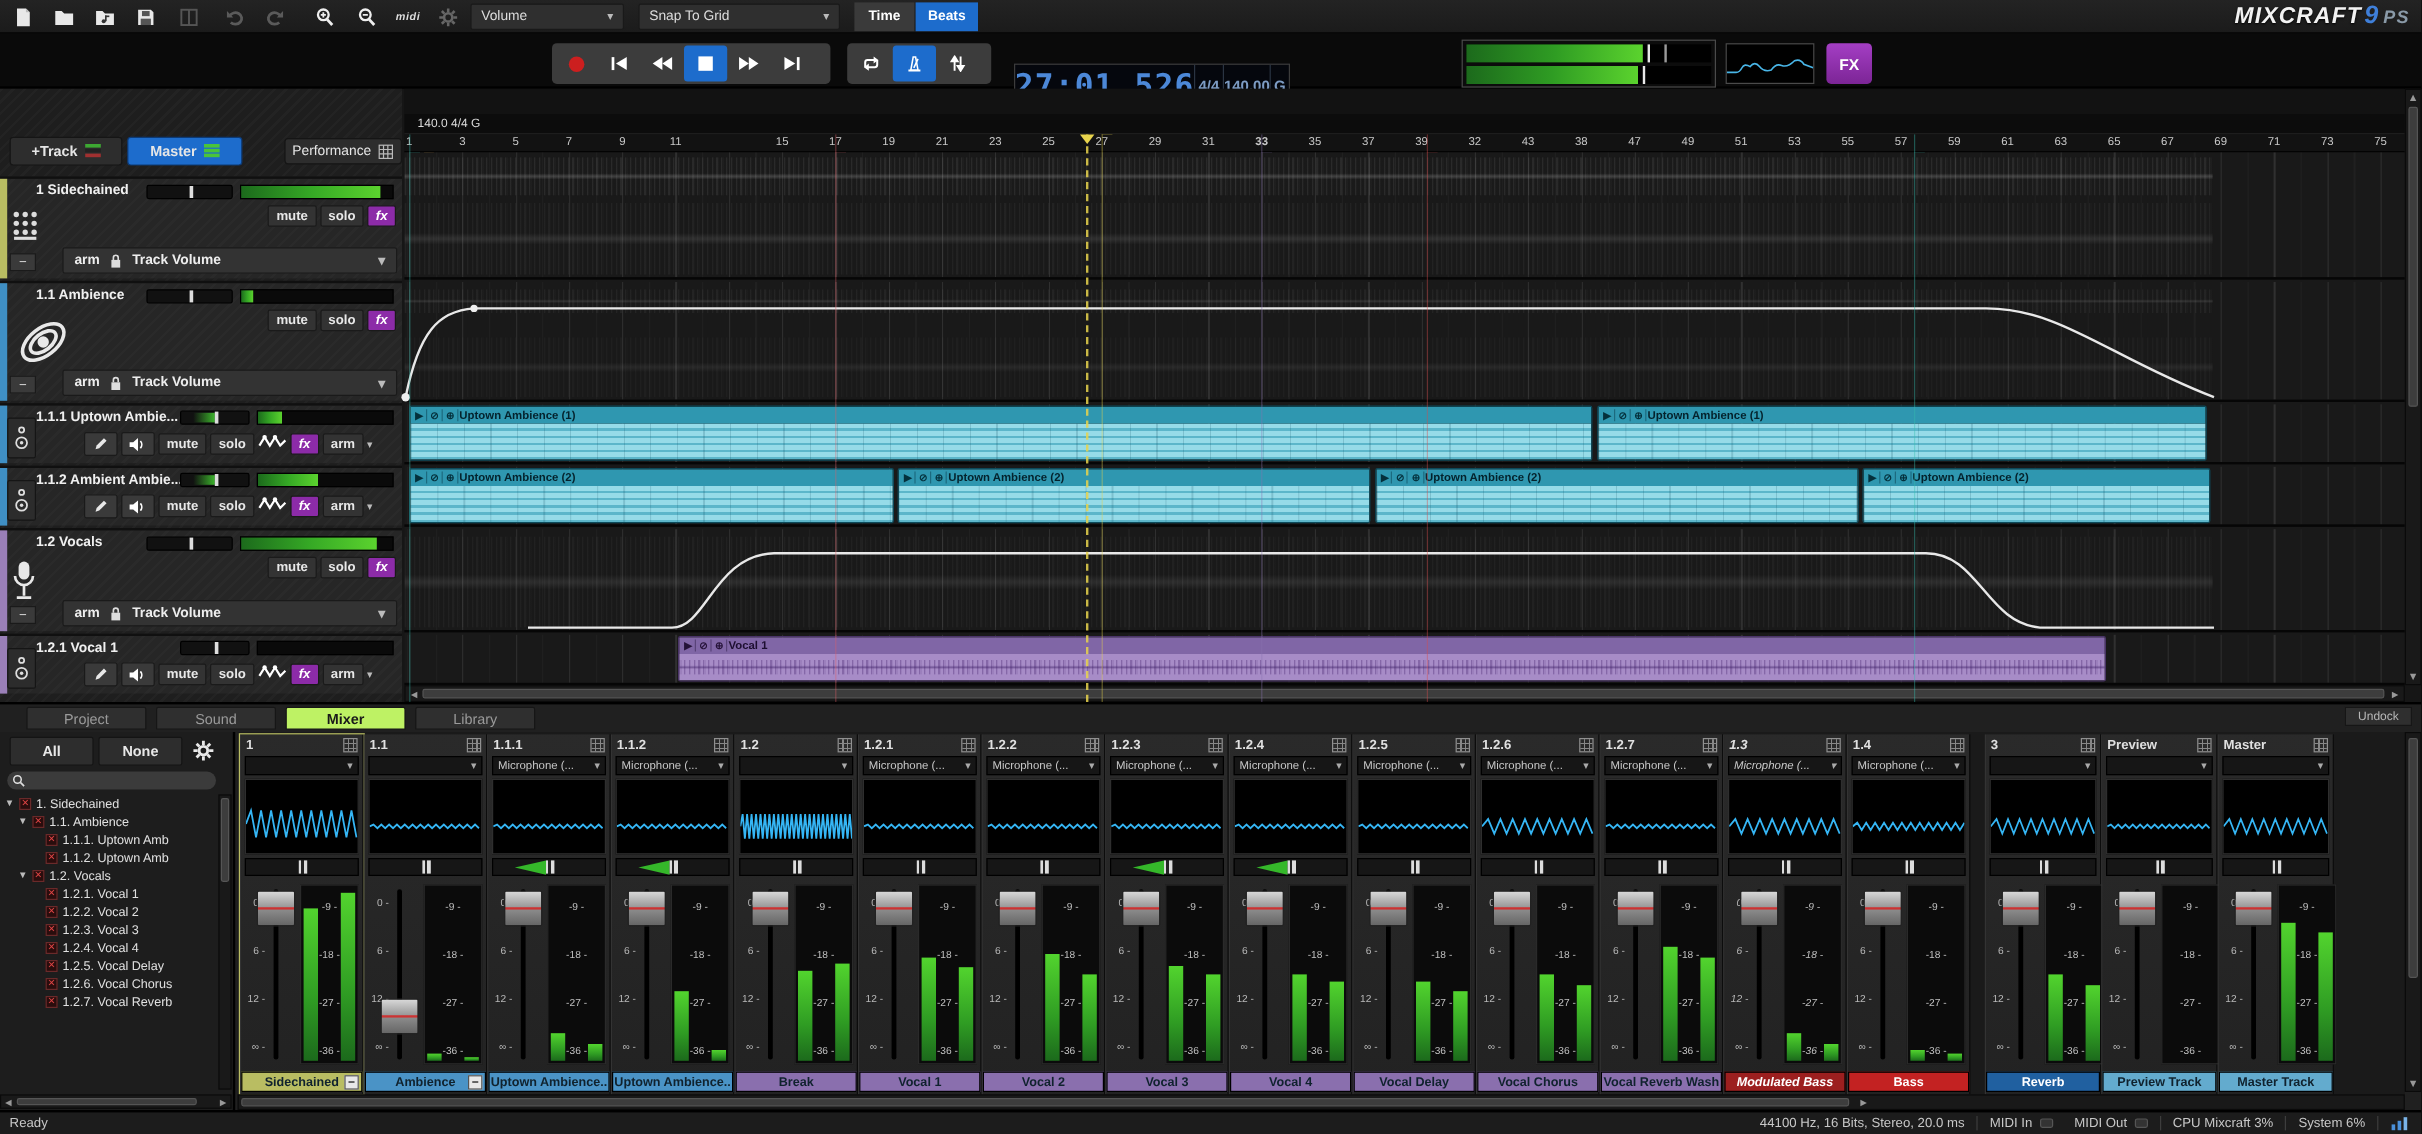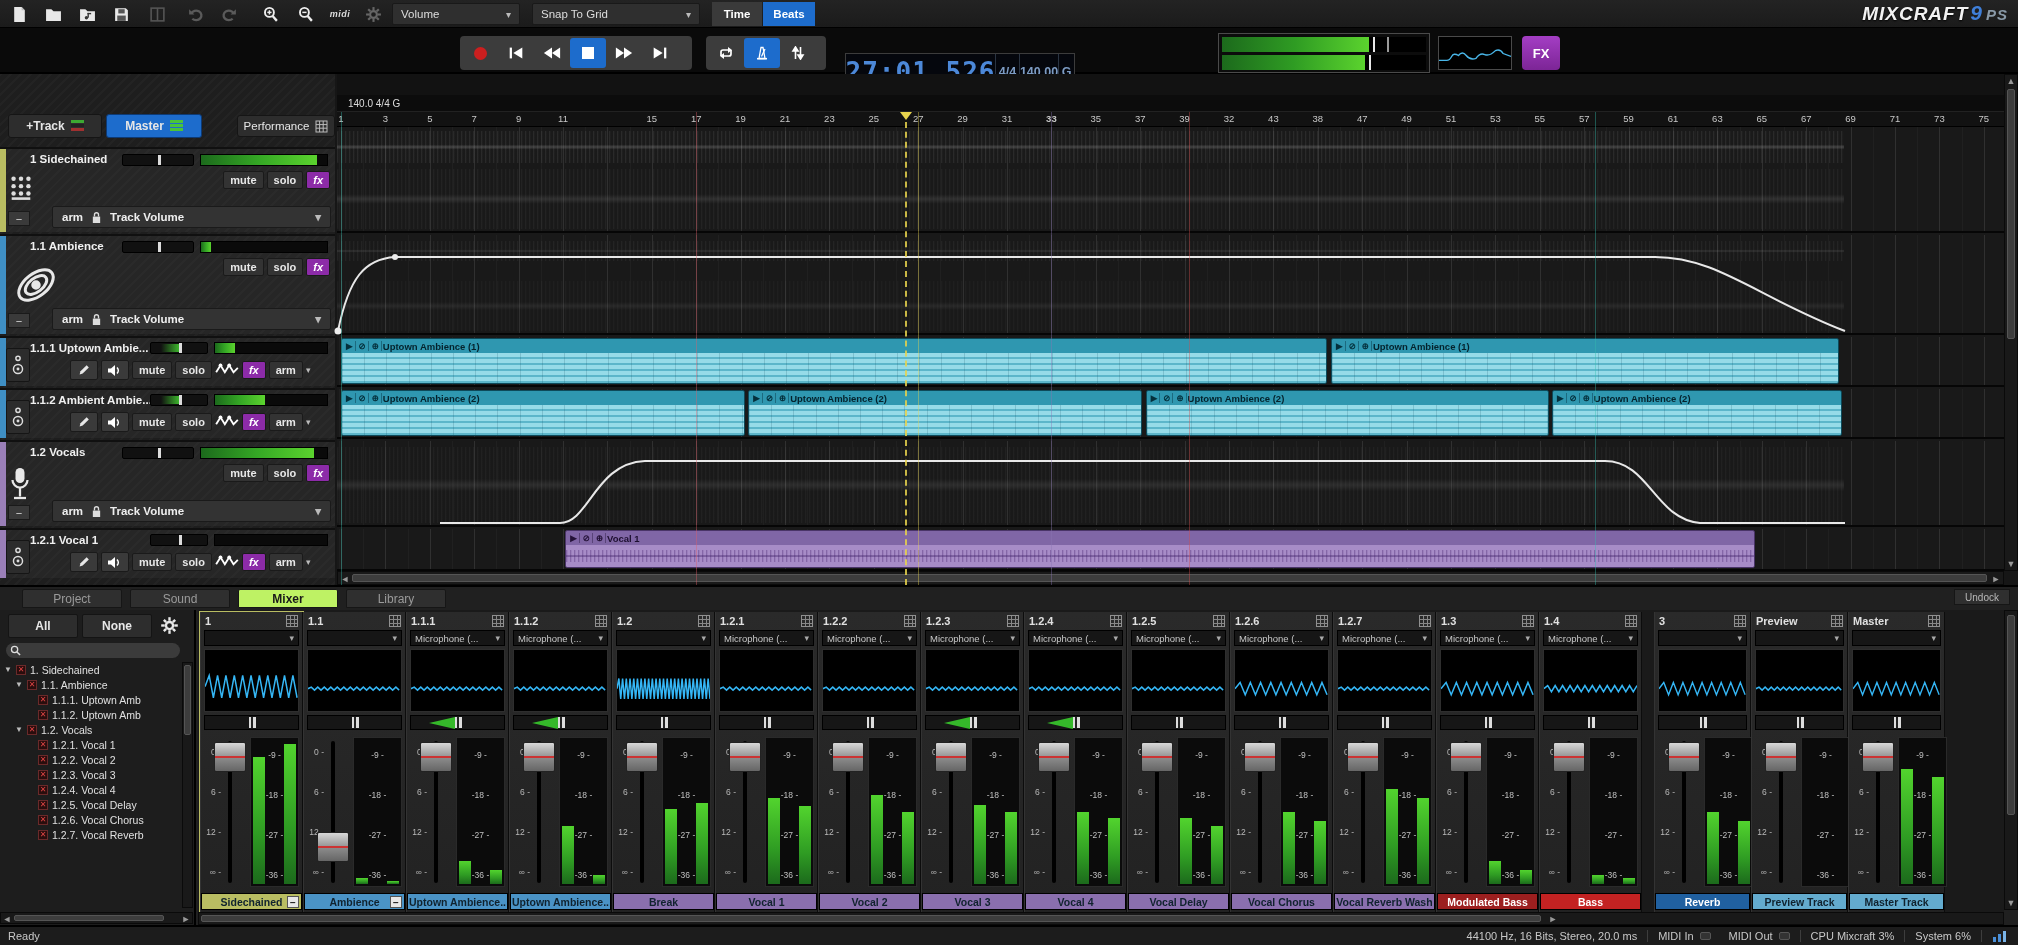--- a/index.html
+++ b/index.html
@@ -1335,21 +1335,21 @@
               <span class="st-mlabel" style="top:92px">-27 -</span>
               <span class="st-mlabel" style="top:132px">-36 -</span>
               <div class="st-bar" style="left:2px; height:95px"></div>
               <div class="st-bar" style="right:2px; height:86px"></div>
             </div>
           </div>
           <div class="st-tag" style="background:#8a6fae; color:#10222e">
             <span class="st-tag-txt">Vocal Reverb Wash</span>
           </div>
         </div>
-        <div class="strip" style="left: 1238px; width: 103px;">
+        <div class="strip" style="left: 1238px; width: 103px; font-style: italic;">
           <div class="st-head">
             <span>1.3</span>
             <span class="st-grid"></span>
           </div>
           <div class="st-dd">
             <span class="st-dd-text">Microphone (...</span>
             <span class="car">▾</span>
           </div>
           <div class="st-scope"><svg viewBox="0 0 100 60" preserveAspectRatio="none">
               <path d="M0 38 L5.5 32 L11.0 44 L16.5 32 L22.0 44 L27.5 32 L33.0 44 L38.5 32 L44.0 44 L49.5 32 L55.0 44 L60.5 32 L66.0 44 L71.5 32 L77.0 44 L82.5 32 L88.0 44 L93.5 32 L99.0 44" fill="none" stroke="#35b6f5" stroke-width="1.6"></path>

